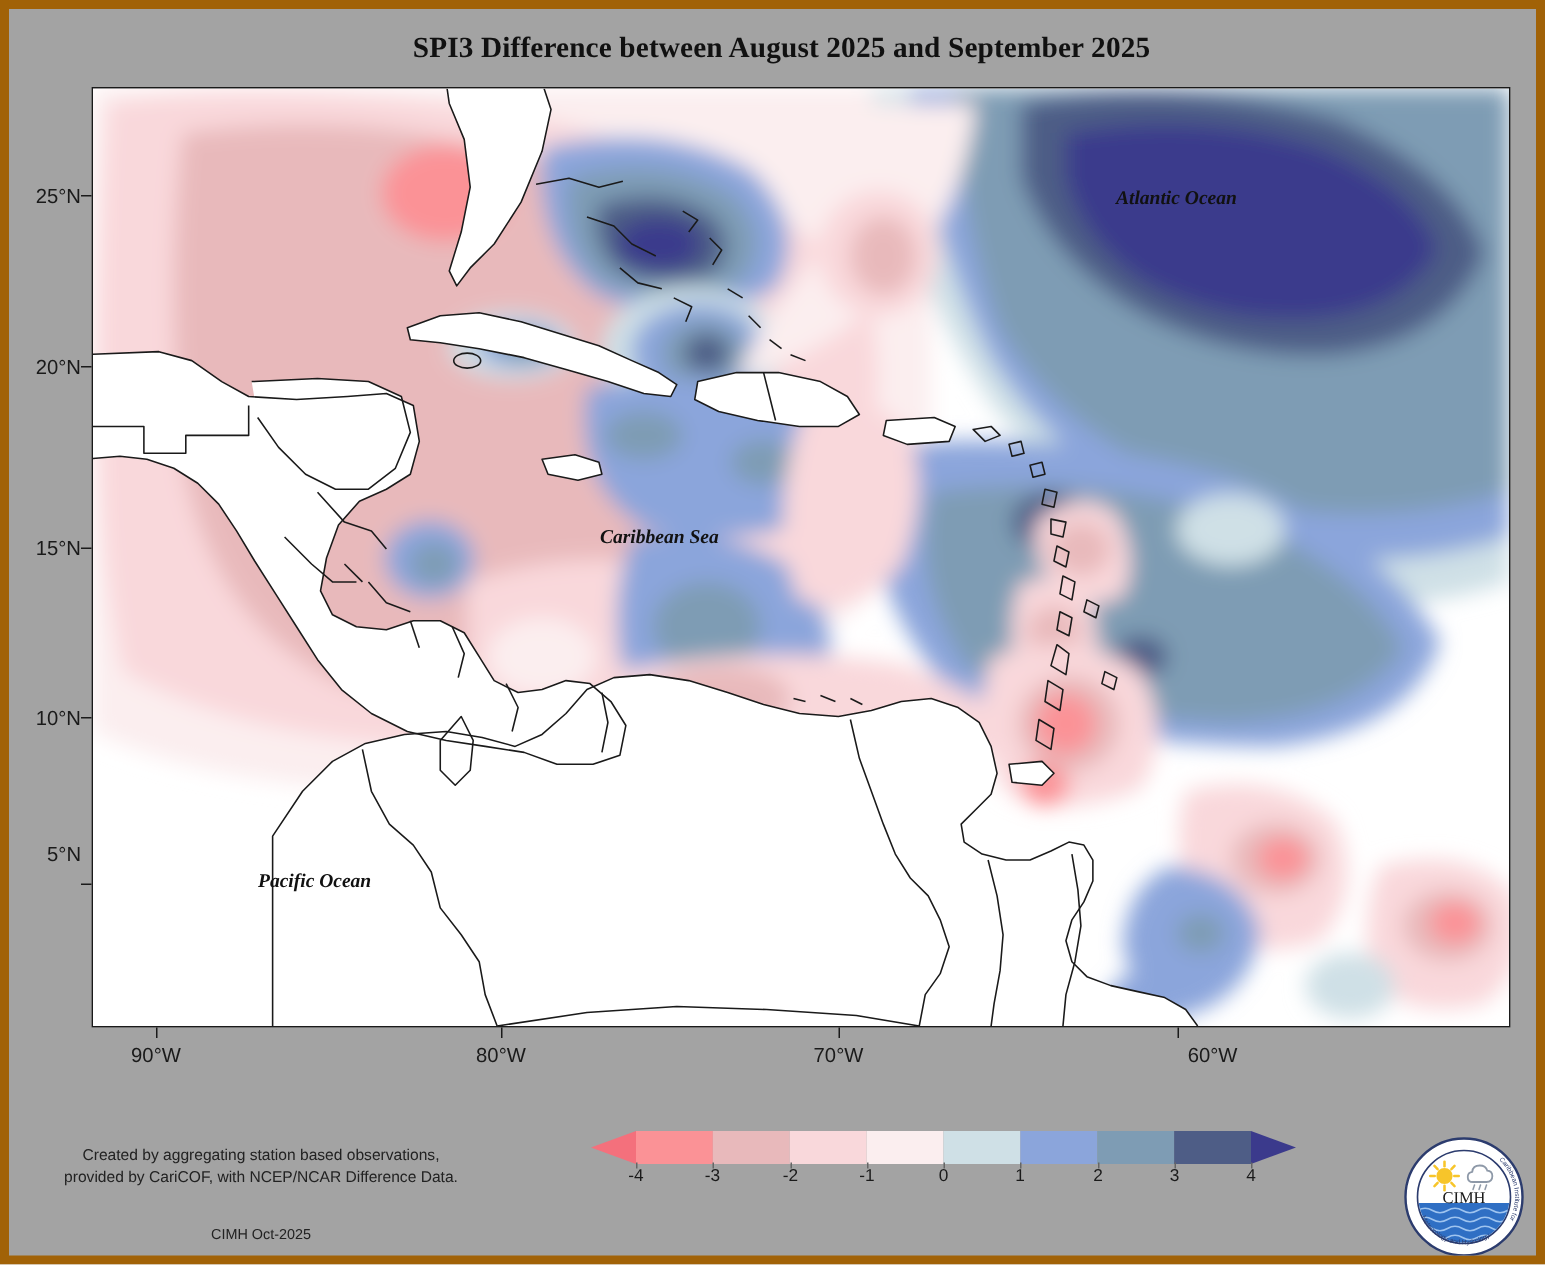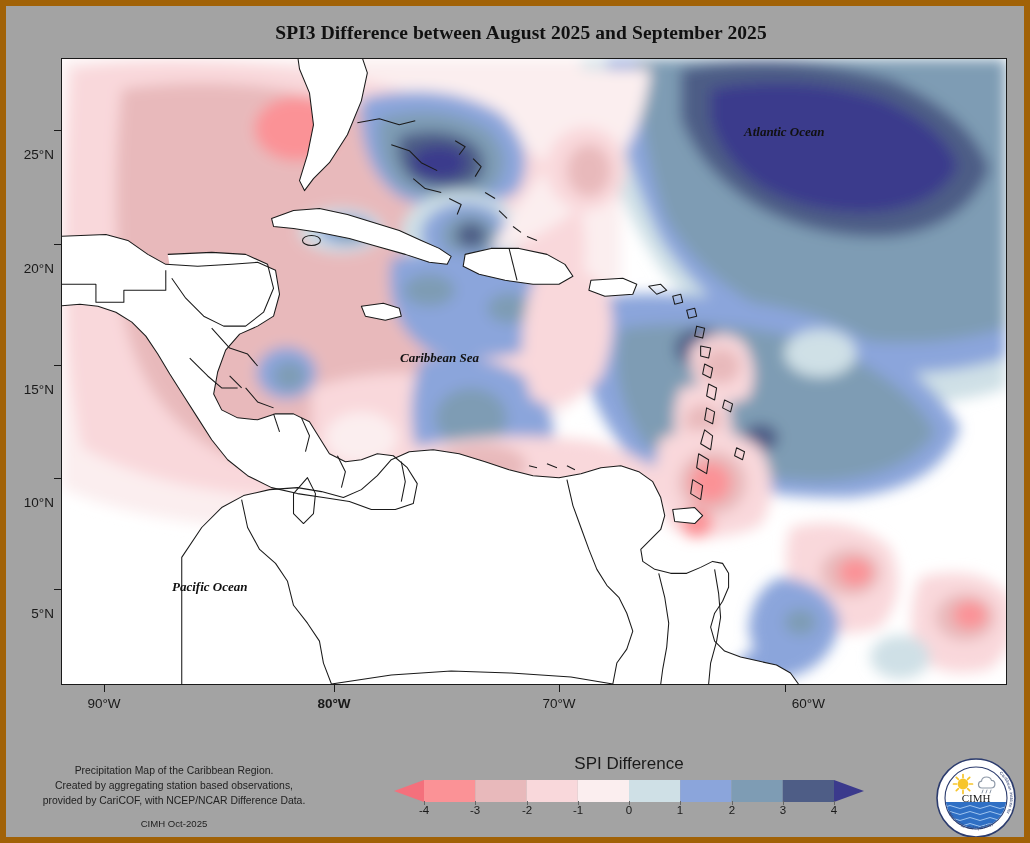--- a/index.html
+++ b/index.html
@@ -12,21 +12,21 @@
   #title{position:absolute;left:0;top:16px;width:1030px;text-align:center;
          font-family:"Liberation Serif",serif;font-weight:bold;font-size:19.5px;
          color:#111111;letter-spacing:.1px;}
 
   
   #plot{position:absolute;left:55px;top:52px;width:946px;height:627px;
         border:1.4px solid #1a1a1a;box-sizing:border-box;background:#ffffff;
         overflow:hidden;}
   #plot svg{display:block;width:100%;height:100%;}
   .ylabel{position:absolute;text-align:right;width:52px;font-size:13.5px;
-          color:#1a1a1a;font-family:"Liberation Sans",sans-serif;margin-top:24px;}
+          color:#1a1a1a;font-family:"Liberation Sans",sans-serif;}
   .ymark{position:absolute;width:7px;height:1.4px;background:#1a1a1a;left:48px;}
   .xlabel{position:absolute;top:690px;width:80px;text-align:center;font-size:13.5px;
           color:#1a1a1a;}
   .xmark{position:absolute;top:679px;width:1.4px;height:7px;background:#1a1a1a;}
 
   
   .ocean-label{position:absolute;font-family:"Liberation Serif",serif;
                font-style:italic;font-weight:bold;font-size:13px;color:#111;
                white-space:nowrap;}
 
@@ -342,47 +342,45 @@
 
     <div class="ylabel" style="left:-4px;top:231px;">20°N</div>
     <div class="ymark" style="top:238px;"></div>
 
     <div class="ylabel" style="left:-4px;top:352px;">15°N</div>
     <div class="ymark" style="top:359px;"></div>
 
     <div class="ylabel" style="left:-4px;top:465px;">10°N</div>
     <div class="ymark" style="top:472px;"></div>
 
-    <div class="ylabel" style="left:-4px;top:576px;text-align:right;">5°N</div>
+    <div class="ylabel" style="left:-4px;top:556px;text-align:right;">5°N</div>
     <div class="ymark" style="top:583px;"></div>
   </div>
 
   <div>
     <div class="xmark" style="left:98px;"></div>
     <div class="xlabel" style="left:58px;">90°W</div>
 
     <div class="xmark" style="left:328px;"></div>
-    <div class="xlabel" style="left:288px;font-weight:bold;">80°W</div>
+    <div class="xlabel" style="left:288px;">80°W</div>
 
     <div class="xmark" style="left:553px;"></div>
     <div class="xlabel" style="left:513px;">70°W</div>
 
     <div class="xmark" style="left:779px;"></div>
     <div class="xlabel" style="left:739px;text-align:right;">60°W</div>
   </div>
 
   <div id="credit">
-    <div>Precipitation Map of the Caribbean Region.</div>
     <div>Created by aggregating station based observations,</div>
     <div>provided by CariCOF, with NCEP/NCAR Difference Data.</div>
   </div>
   <div id="cimhdate">CIMH Oct-2025</div>
 
   <div id="cbwrap">
-    <div id="cbtitle">SPI Difference</div>
     <div id="cbbar">
       <svg width="470" height="22" viewBox="0 0 470 22">
 
         <polygon points="0,11 30,0 30,22" fill="#f4707c"></polygon>
 
         <rect x="30" y="0" width="51.25" height="22" fill="#fb9296"></rect>
         <rect x="81.25" y="0" width="51.25" height="22" fill="#e8b9bb"></rect>
         <rect x="132.5" y="0" width="51.25" height="22" fill="#f9d8db"></rect>
         <rect x="183.75" y="0" width="51.25" height="22" fill="#fbeeef"></rect>
         <rect x="235" y="0" width="51.25" height="22" fill="#cfe0e6"></rect>

